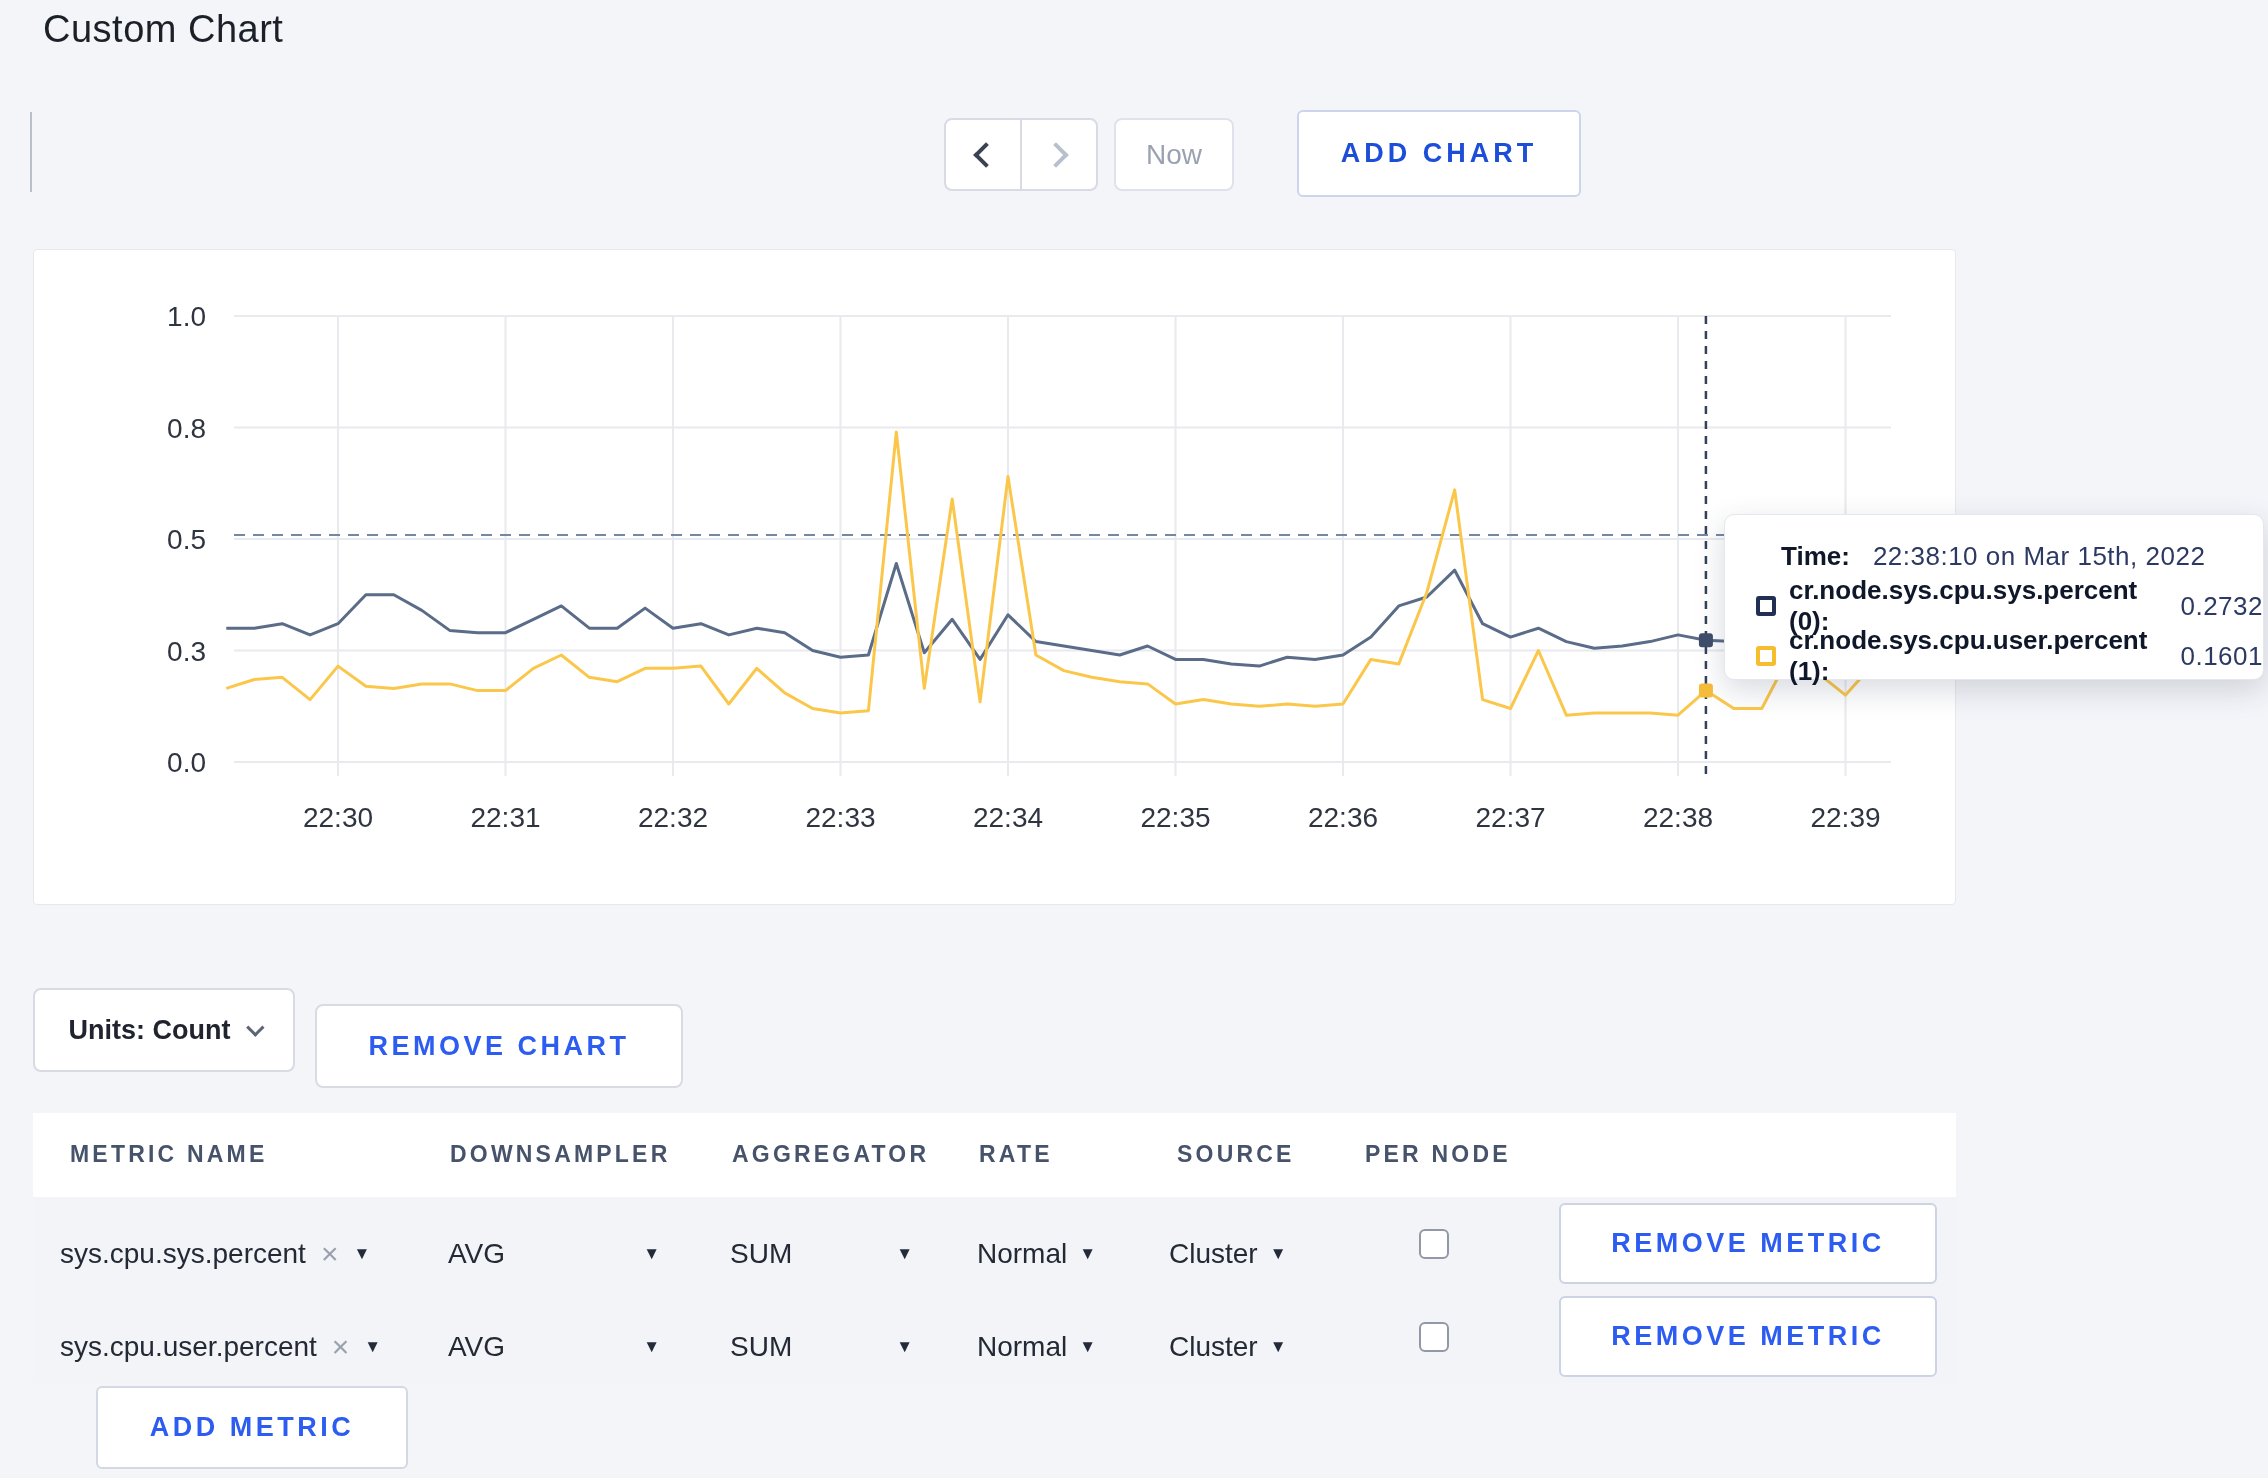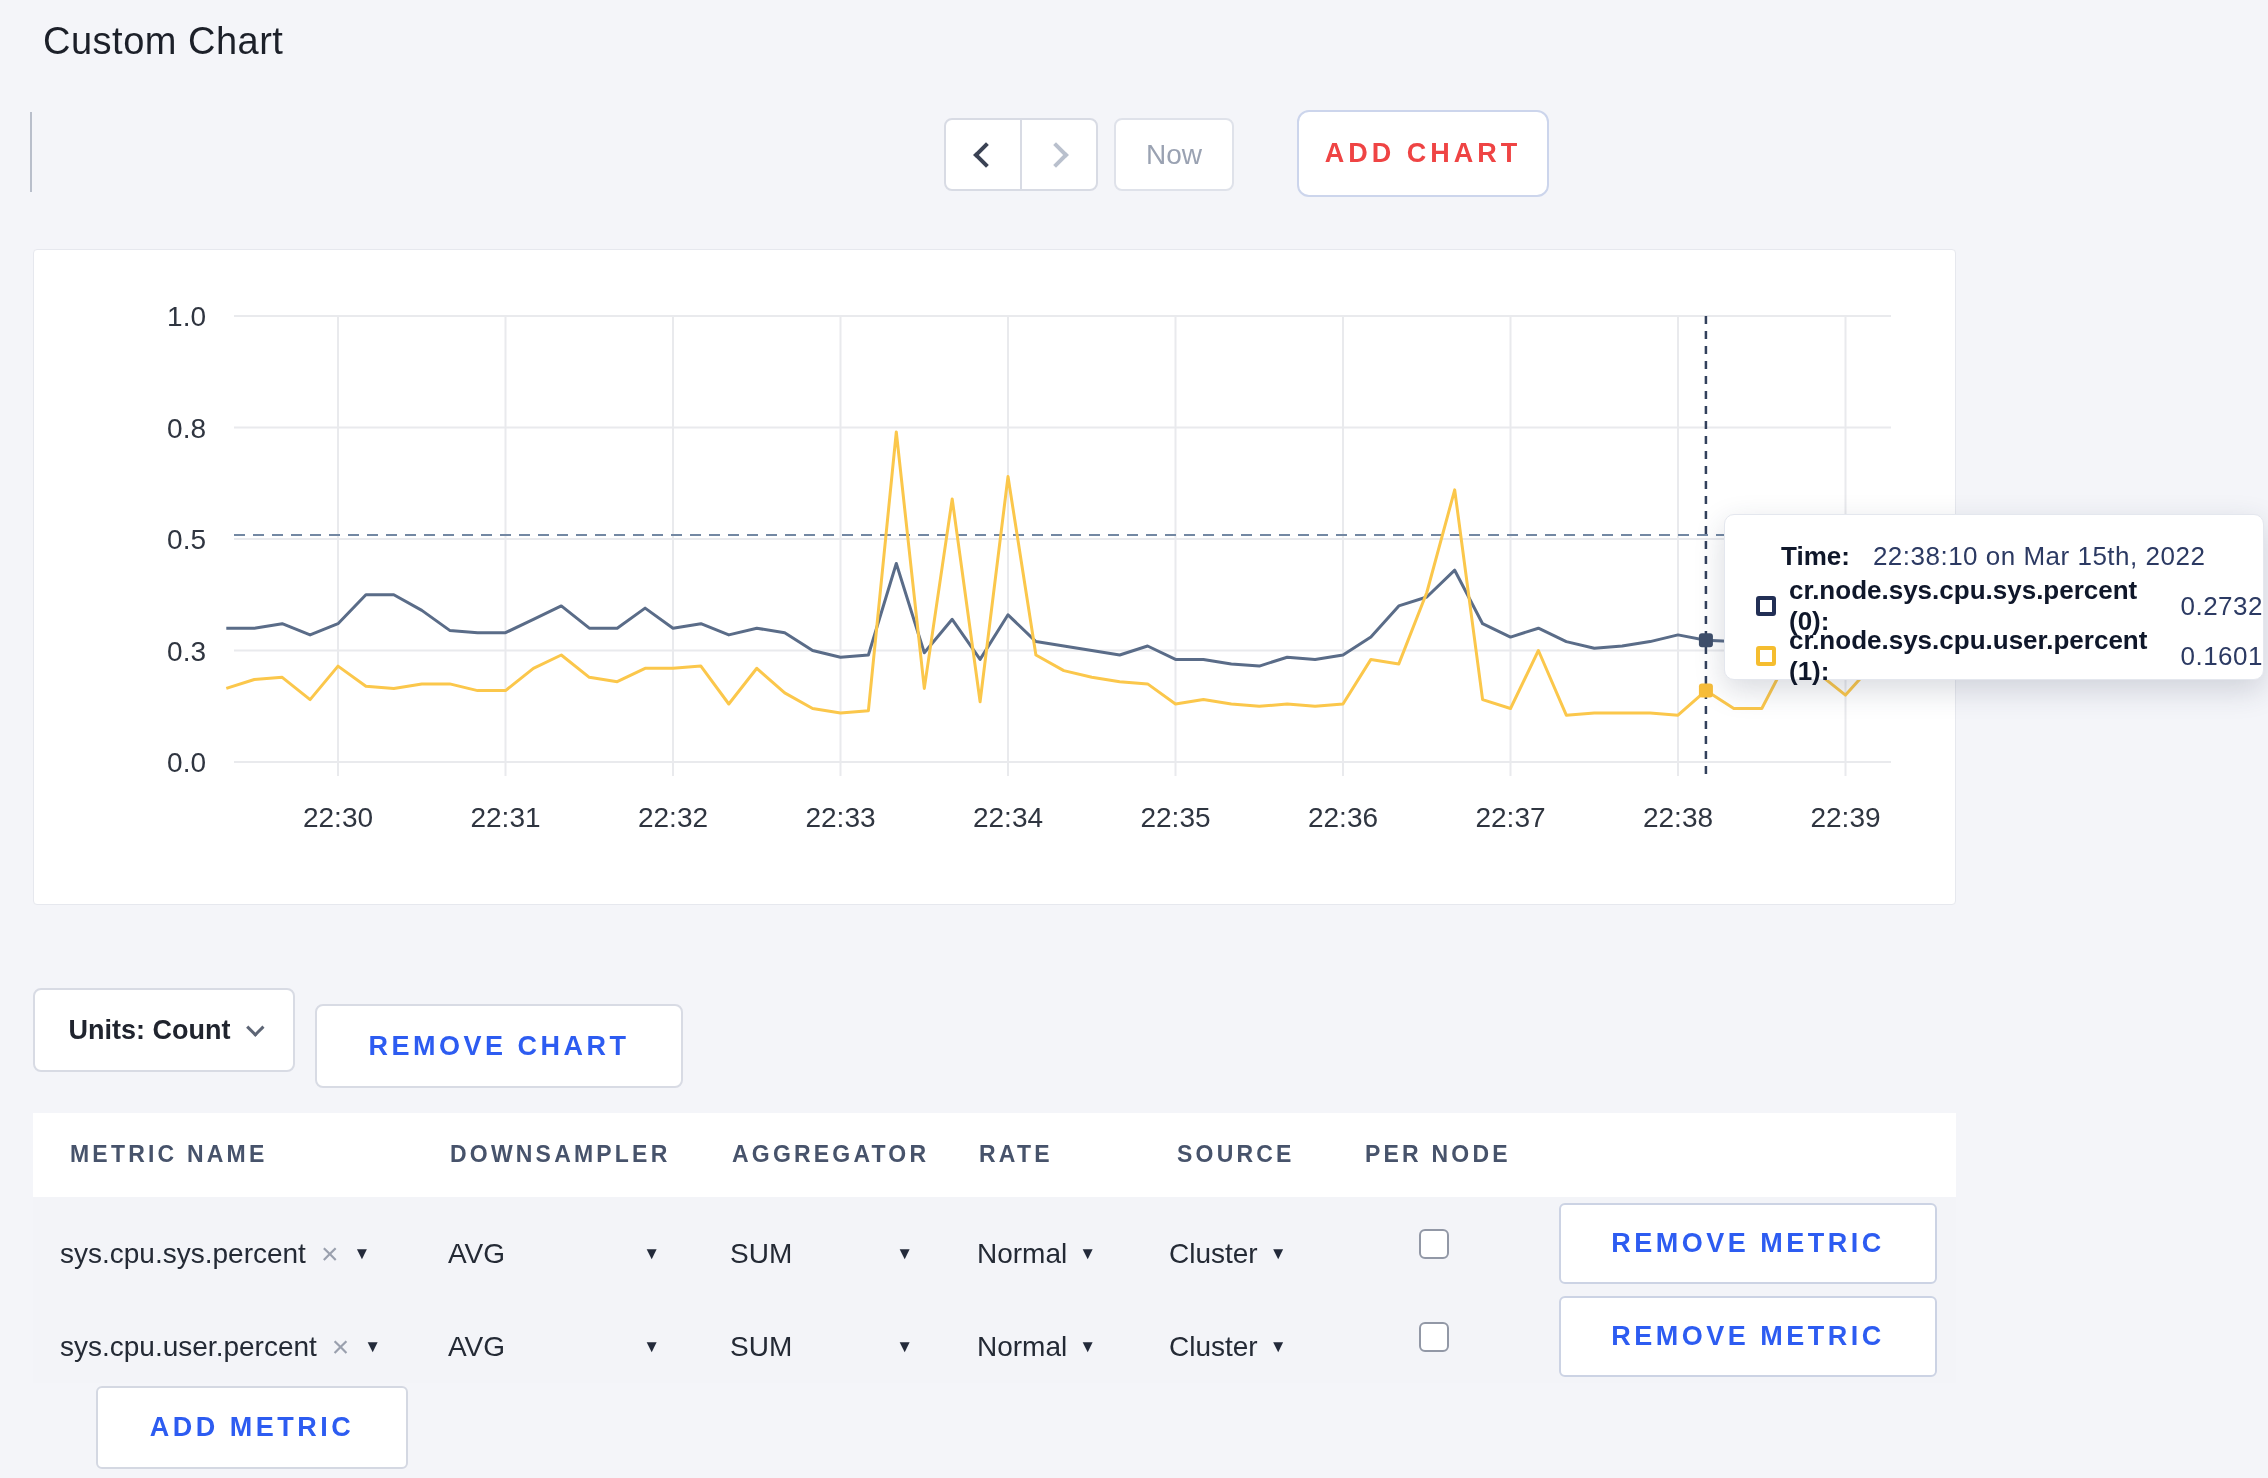--- a/index.html
+++ b/index.html
@@ -1,40 +1,40 @@
 <!DOCTYPE html>
 <html><head>
 <meta charset="utf-8">
 <style>
   * { margin:0; padding:0; box-sizing:border-box; }
   html,body { background:#f4f5f9; }
   body { font-family:"Liberation Sans", sans-serif; }
   .page { position:relative; width:2268px; height:1478px; background:#f4f5f9; overflow:hidden; }
 
-  .page-title { position:absolute; left:43px; top:8px; font-size:38px; font-weight:500; color:#1c2029; letter-spacing:.5px;margin-top:12px; }
+  .page-title { position:absolute; left:43px; top:8px; font-size:38px; font-weight:500; color:#1c2029; letter-spacing:.5px; }
 
   
   .tb-divider { position:absolute; left:30px; top:112px; width:2px; height:80px; background:#b9bfcb; }
   .time-select { position:absolute; left:75px; top:116px; width:840px; height:76px; background:#fff;
     border:2px solid #d8dbe4; border-radius:8px; display:flex; align-items:center; padding:0 34px 0 18px; cursor:pointer; }
   .tw-badge { background:#dce0ea; color:#2e3952; font-weight:700; font-size:26px; border-radius:8px; padding:9px 15px; }
   .tw-label { margin-left:26px; font-size:28px; color:#262c39; }
   .chev-down { margin-left:auto; width:17px; height:17px; border-right:3px solid #5d6575; border-bottom:3px solid #5d6575;
     transform:rotate(45deg) translateY(-4px); }
   .pager { position:absolute; left:944px; top:118px; width:154px; height:73px; background:#fff;
     border:2px solid #d8dbe4; border-radius:8px; display:flex; }
   .pager-half { flex:1; display:flex; align-items:center; justify-content:center; cursor:pointer; }
   .pager-half + .pager-half { border-left:2px solid #d8dbe4; }
   .chev { width:18px; height:18px; border-left:4px solid #3a4254; border-bottom:4px solid #3a4254; }
   .chev.left  { transform:rotate(45deg); margin-left:6px; }
   .chev.right { transform:rotate(-135deg); margin-right:6px; border-color:#b9c0cd; }
   .now-btn { position:absolute; left:1114px; top:118px; width:120px; height:73px; background:#fff;
     border:2px solid #dfe2ea; border-radius:8px; color:#9aa2b2; font-size:28px; display:flex; align-items:center; justify-content:center; cursor:default; }
-  .add-chart-btn { position:absolute; left:1297px; top:110px; width:252px; height:87px; background:#fff;
-    border:2px solid #ccd5ec; border-radius:12px; color:#ef4444; font-size:27px; font-weight:600; letter-spacing:4px;
+  .add-chart-btn { position:absolute; left:1297px; top:110px; width:284px; height:87px; background:#fff;
+    border:2px solid #ccd5ec; border-radius:6px; color:#1d4ed8; font-size:27px; font-weight:600; letter-spacing:4px;
     display:flex; align-items:center; justify-content:center; cursor:pointer; }
 
   
   .chart-card { position:absolute; left:33px; top:249px; width:1923px; height:656px; background:#fff;
     border:1px solid #e6e8ee; border-radius:4px; }
   .chart-card svg { position:absolute; left:0; top:0; }
   .chart-tooltip { position:absolute; left:1690px; top:264px; width:540px; height:166px; background:#fff;
     border:1px solid #e4e7ee; border-radius:10px; box-shadow:0 10px 30px rgba(40,50,80,.18); padding:16px 0 0 31px; z-index:5; }
   .tt-row { display:flex; align-items:center; height:50px; font-size:26px; color:#22325b; }
   .tt-row.first { padding-left:25px; }

